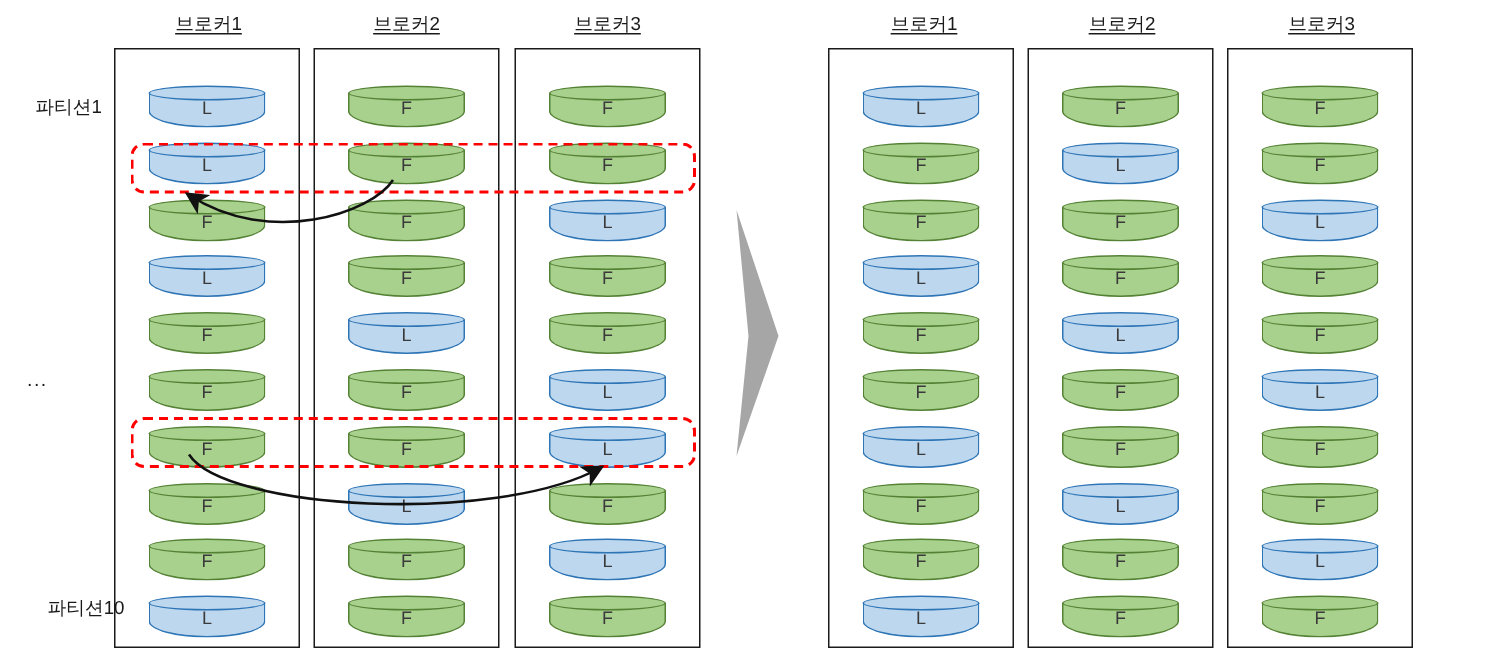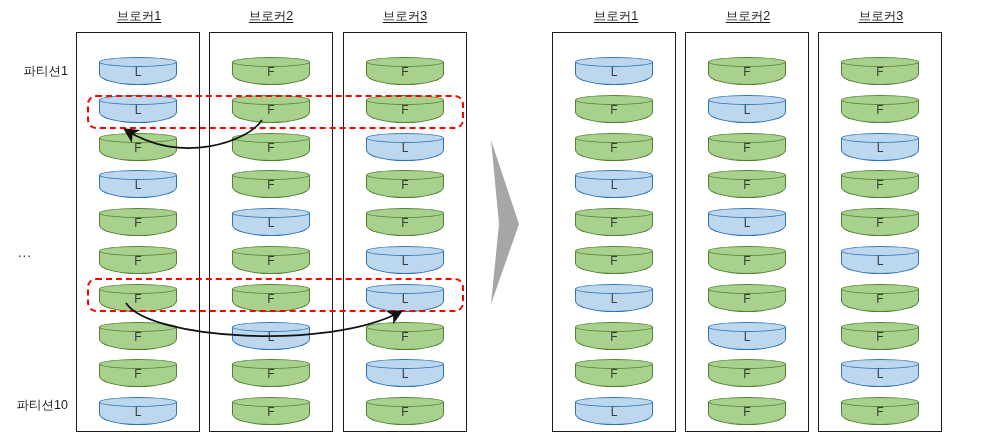--- a/index.html
+++ b/index.html
@@ -66,21 +66,21 @@
 </style>
 </head>
 <body>
 
 <div id="stage">
 
   <div>
 
     <div class="side-label" style="left:6px;top:63px;width:62px;">파티션1</div>
     <div class="ellipsis-label" style="left:18px;top:245px;">...</div>
-    <div class="side-label" style="left:6px;top:397px;width:62px;">파티션10</div>
+    <div class="side-label" style="left:21px;top:397px;width:62px;">파티션10</div>
 
     <div class="col-header" style="left:78px;top:8px;width:122px;">브로커1</div>
     <div class="col-header" style="left:210px;top:8px;width:122px;">브로커2</div>
     <div class="col-header" style="left:344px;top:8px;width:122px;">브로커3</div>
 
     <div class="broker-box" style="left:76px;top:32px;width:124px;height:400px;"></div>
     <div class="broker-box" style="left:209px;top:32px;width:124px;height:400px;"></div>
     <div class="broker-box" style="left:343px;top:32px;width:124px;height:400px;"></div>
 
     <div id="left-cyls">

